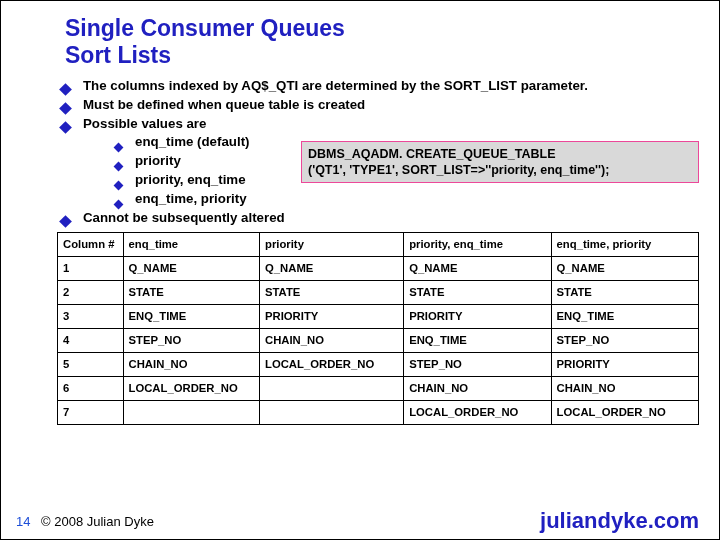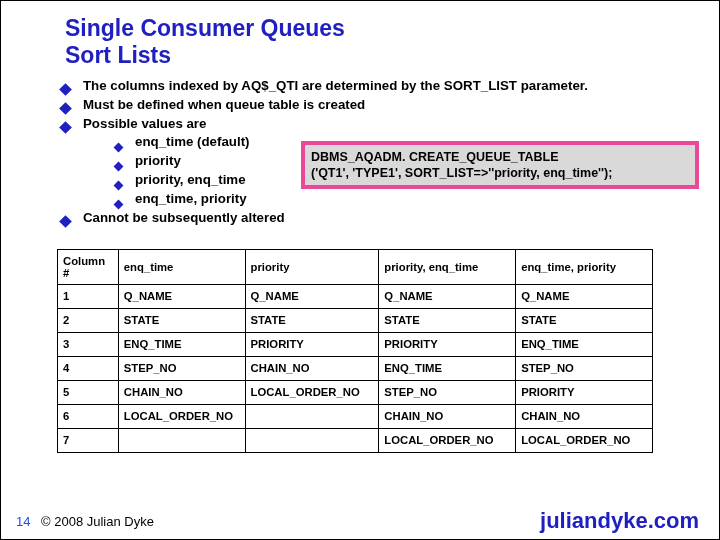--- a/index.html
+++ b/index.html
@@ -33,29 +33,29 @@
     margin-left:2px; margin-right:2px;
   }
   .dmd.sm { width:7px; height:7px; }
   li { font-size: 13.3px; font-weight: bold; color:#000; line-height:1.35; position:relative; }
   li.u1i { padding-left: 26px; margin-bottom:1px; }
   li.u1i > .bul { position:absolute; left:2px; top:1px; }
   li.u2i { padding-left: 22px; margin-bottom:1px; }
   li.u2i > .bul { position:absolute; left:0; top:2px; }
   .codebox {
     position:absolute; left:300px; top:140px;
-    background:#d9d9d9; border:4px solid #ec4899;
+    background:#d9d9d9; border:1px solid #ec4899;
     font-size:12.5px; font-weight:bold; font-family: Arial, Helvetica, sans-serif;
     padding:4px 6px; line-height:1.28;
     width:398px;
   }
   table.grid {
     border-collapse: collapse;
-    margin-top:22px; margin-left:0px;
-    width:596px; font-size:11.3px;
+    margin-top:5px; margin-left:0px;
+    width:642px; font-size:11.3px;
   }
   table.grid th, table.grid td {
     border:1px solid #000; padding:5px 5px; text-align:left;
     font-weight:bold; background:#fff; height:24px;
   }
   table.grid th { font-weight:bold; }
   .col0 { width:60px; }
   .col1 { width:125px; }
   .col2 { width:132px; }
   .col3 { width:135px; }

